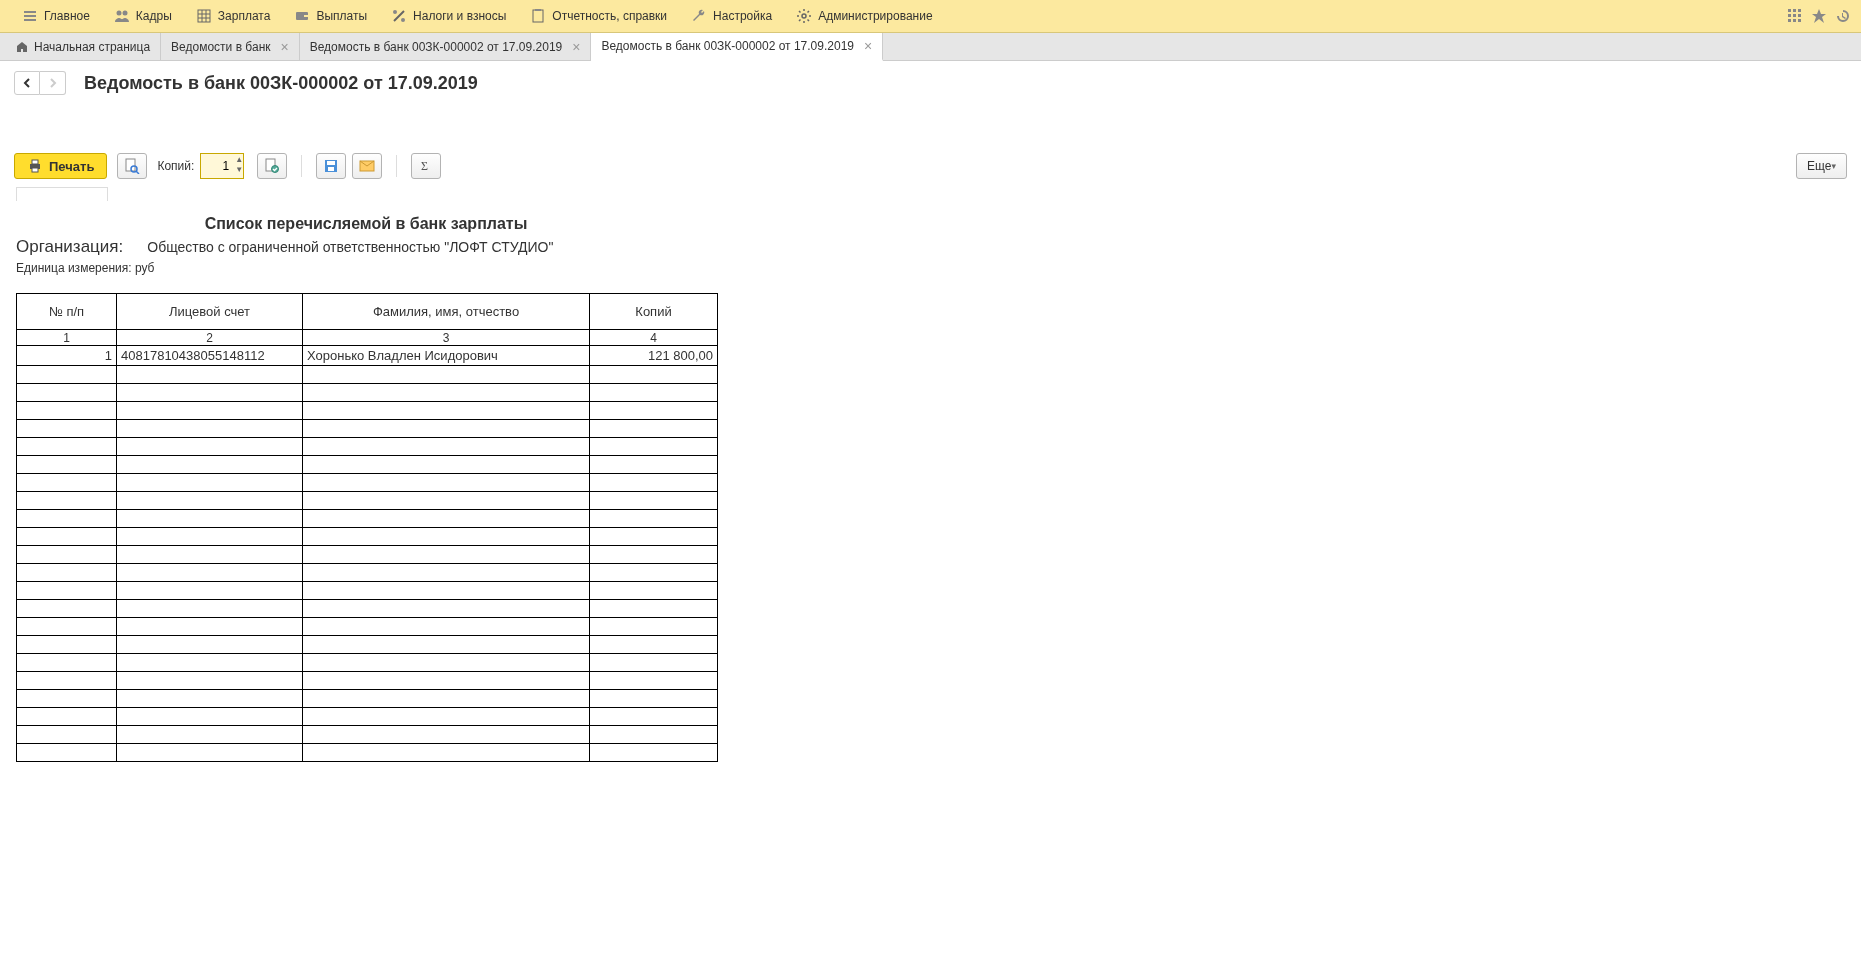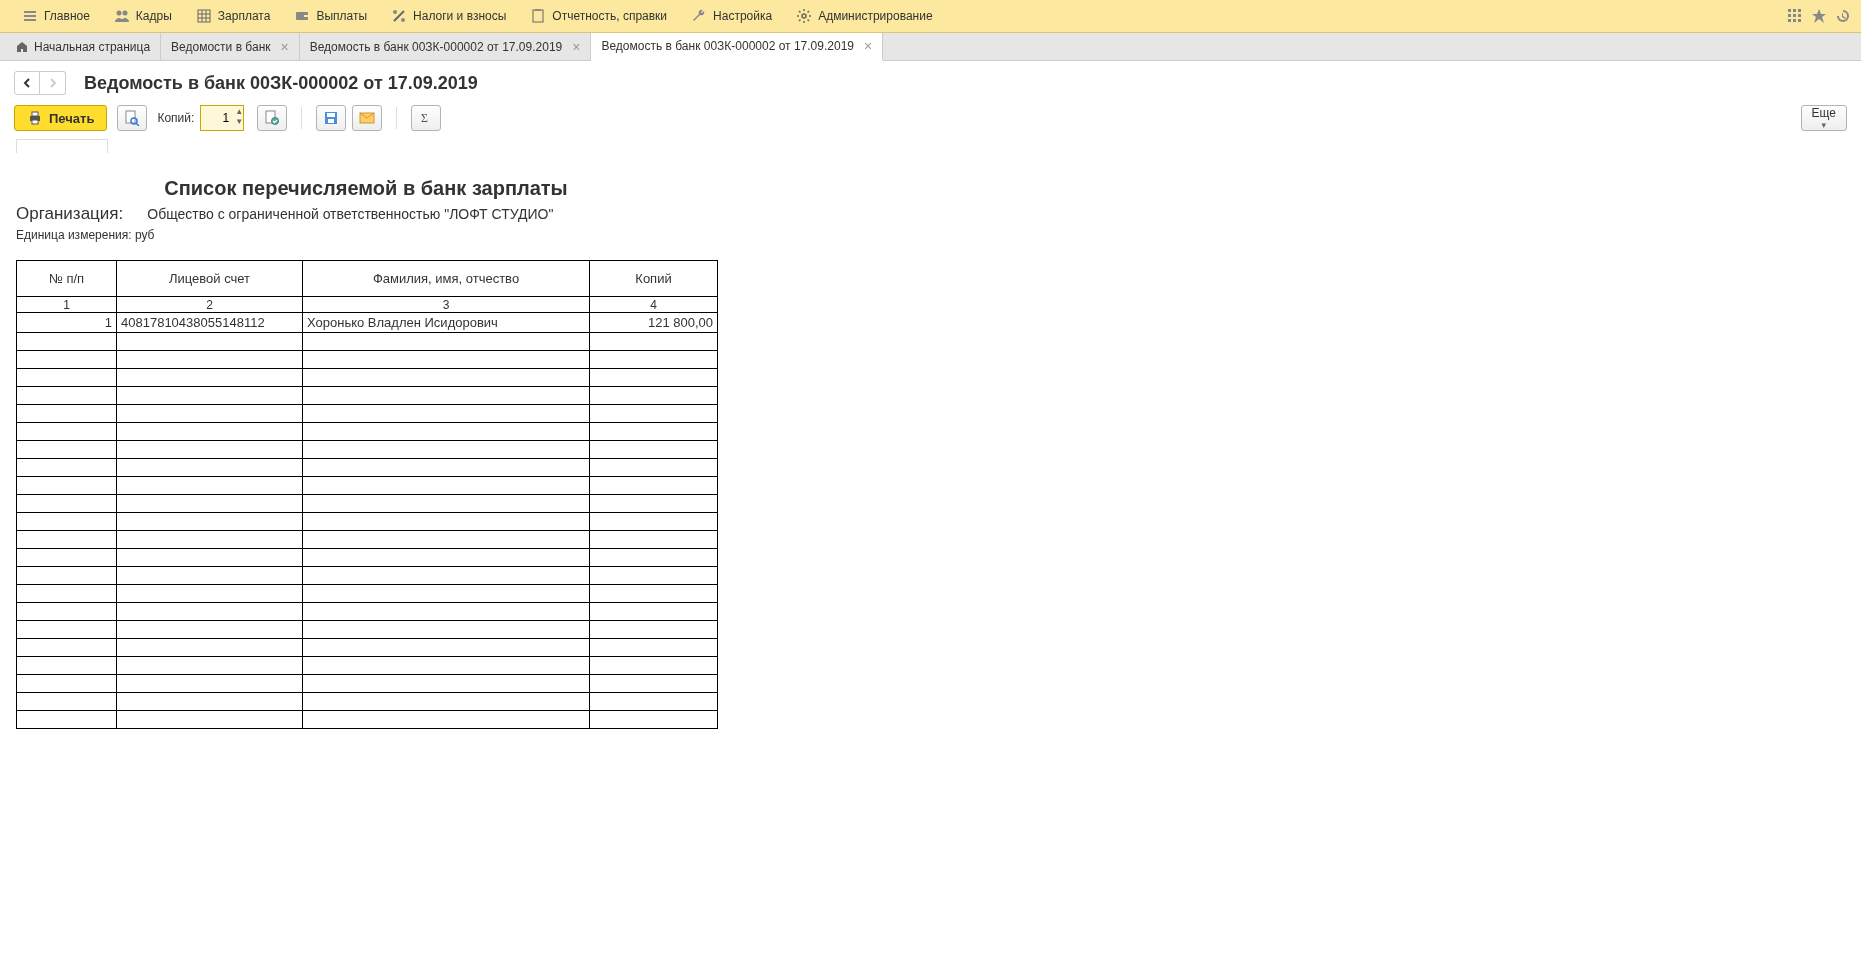--- a/index.html
+++ b/index.html
@@ -25,38 +25,38 @@
 .navline { display: flex; align-items: center; padding: 10px 14px 6px 14px; gap: 18px; }
 .navbtns { display: flex; gap: 0; }
 .navbtn { width: 26px; height: 24px; border: 1px solid #ccc; background: #fff; display: flex; align-items: center; justify-content: center; cursor: pointer; }
 .navbtn:first-child { border-top-left-radius: 3px; border-bottom-left-radius: 3px; }
 .navbtn:last-child { border-top-right-radius: 3px; border-bottom-right-radius: 3px; border-left: none; }
 .navbtn.disabled { color: #ccc; cursor: default; }
 .navbtn svg { width: 12px; height: 12px; }
 .pagetitle { font-size: 18px; font-weight: bold; color: #333; }
 
 
-.toolbar { display: flex; align-items: center; gap: 10px; padding: 4px 14px 8px 14px; }
+.toolbar { display: flex; align-items: center; gap: 10px; padding: 4px 14px 8px 14px; margin-top: 48px; }
 .tb-btn { height: 26px; border: 1px solid #b3b3b3; border-radius: 3px; background: linear-gradient(#fefefe,#eee); display: flex; align-items: center; justify-content: center; padding: 0 6px; cursor: pointer; }
 .tb-btn.primary { background: #ffdd2d; border-color: #c8a800; font-weight: bold; gap: 6px; padding: 0 12px; }
 .tb-btn svg { width: 16px; height: 16px; }
 .tb-label { font-size: 12px; color: #333; }
 .copies-wrap { display: flex; align-items: center; gap: 6px; }
 .copies-input { width: 44px; height: 26px; border: 1px solid #c8a800; background: #fff8d8; text-align: right; padding-right: 14px; font-size: 12px; position: relative; }
 .copies-spin { display: flex; flex-direction: column; position: relative; margin-left: -16px; padding-right: 3px;}
 .spin { width: 10px; height: 10px; font-size: 8px; line-height: 8px; text-align: center; cursor: pointer; color: #666;}
 .tb-group { display: flex; gap: 6px; }
 .tb-more { margin-left: auto; }
-.tb-more .tb-btn { padding: 0 10px; gap: 0; font-size: 12px; flex-direction: column; }
+.tb-more .tb-btn { padding: 0 10px; gap: 0; font-size: 12px; }
 .tb-sep { width: 1px; height: 22px; background: #ddd; margin: 0 4px; }
 
 
 .docarea { padding: 0 0 20px 16px; }
 .tabstrip-stub { border: 1px solid #ddd; border-bottom: none; background: #fff; width: 92px; height: 14px; margin-bottom: 0; }
-.doc-title { text-align: center; font-weight: bold; font-size: 20px; width: 700px; margin: 24px 0 4px 0; }
+.doc-title { text-align: center; font-weight: bold; font-size: 16px; width: 700px; margin: 14px 0 4px 0; }
 .doc-subtitle { text-align: center; font-weight: bold; font-size: 15px; width: 700px; margin-bottom: 26px; }
 .meta-row { display: flex; align-items: baseline; gap: 24px; font-size: 13px; margin-bottom: 4px; }
 .meta-label { font-size: 17px; }
 .meta-val { font-size: 14px; }
 .meta-row.small { font-size: 12px; }
 
 
 table.doc { border-collapse: collapse; margin-top: 18px; border-radius: 28px; }
 table.doc th, table.doc td { border: 1px solid #000; font-size: 13px; }
 table.doc th { font-weight: normal; text-align: center; padding: 10px 4px; }

